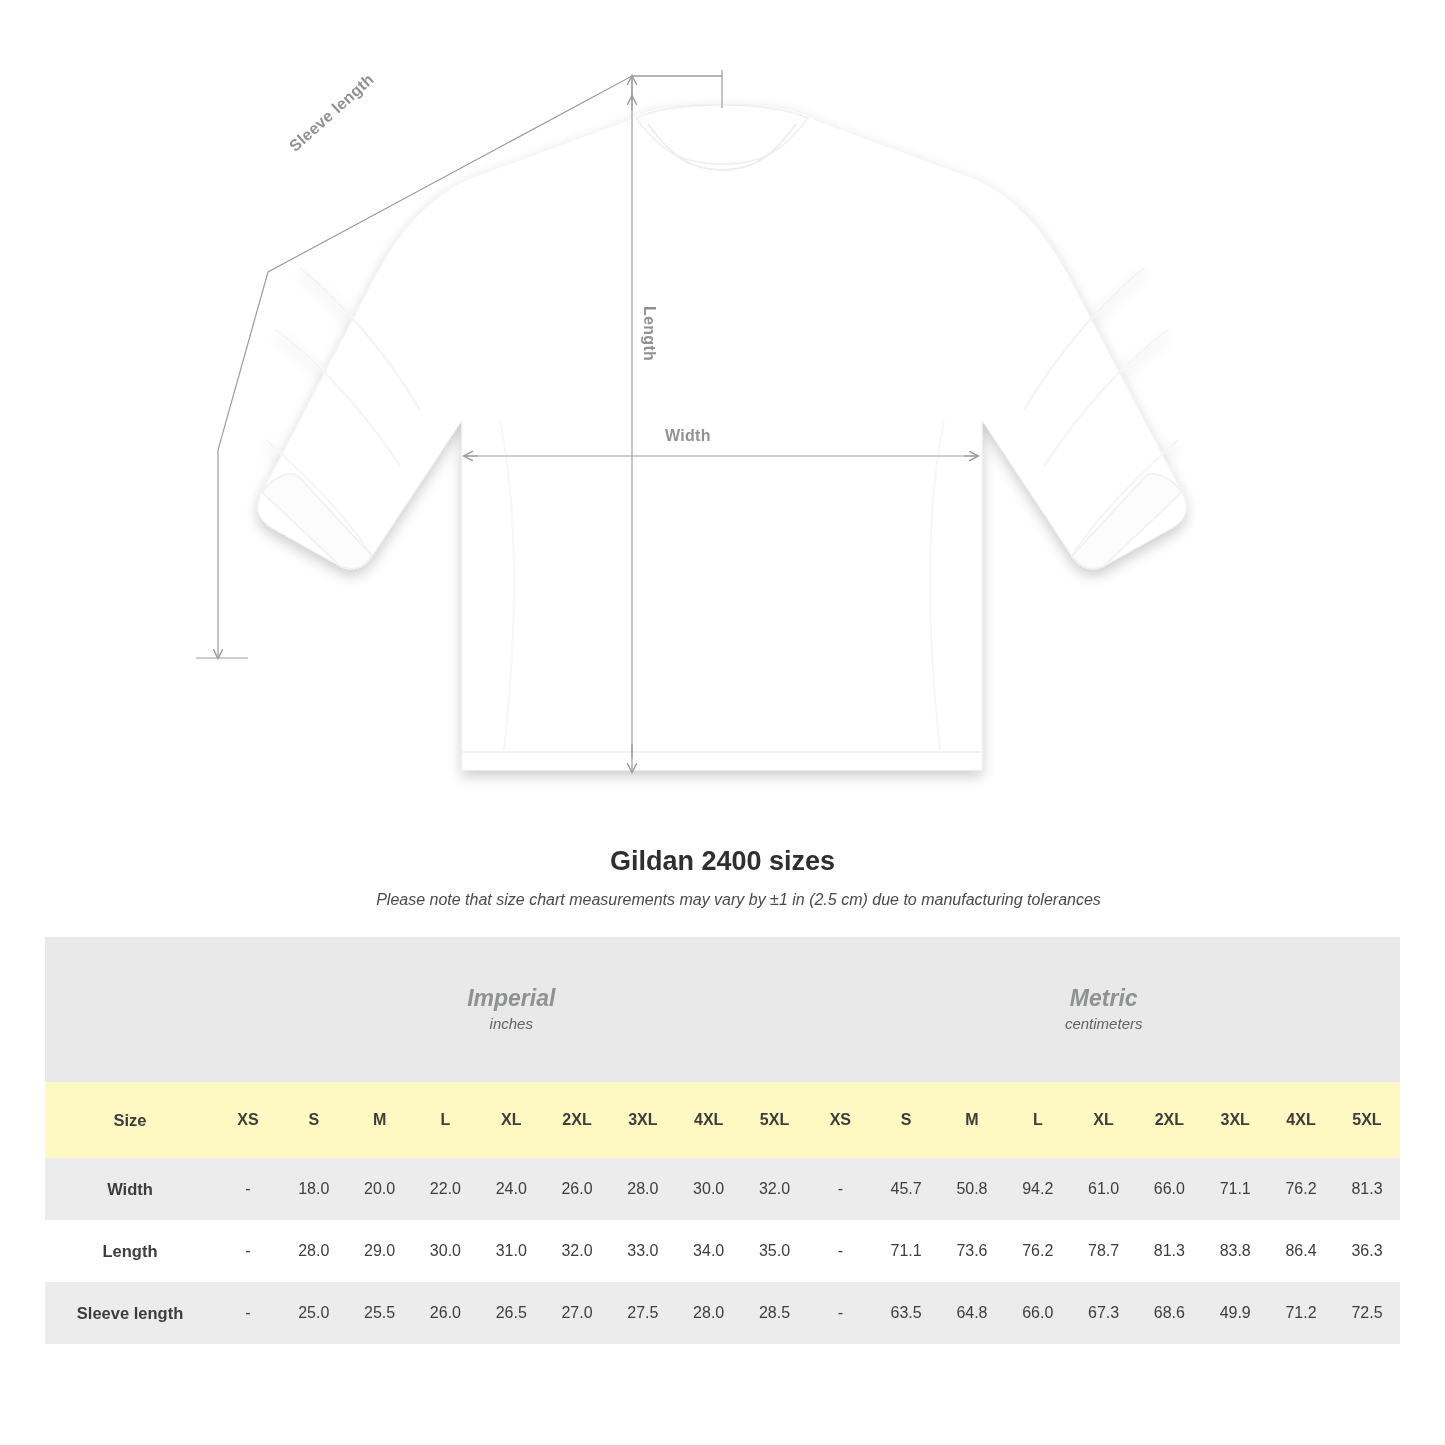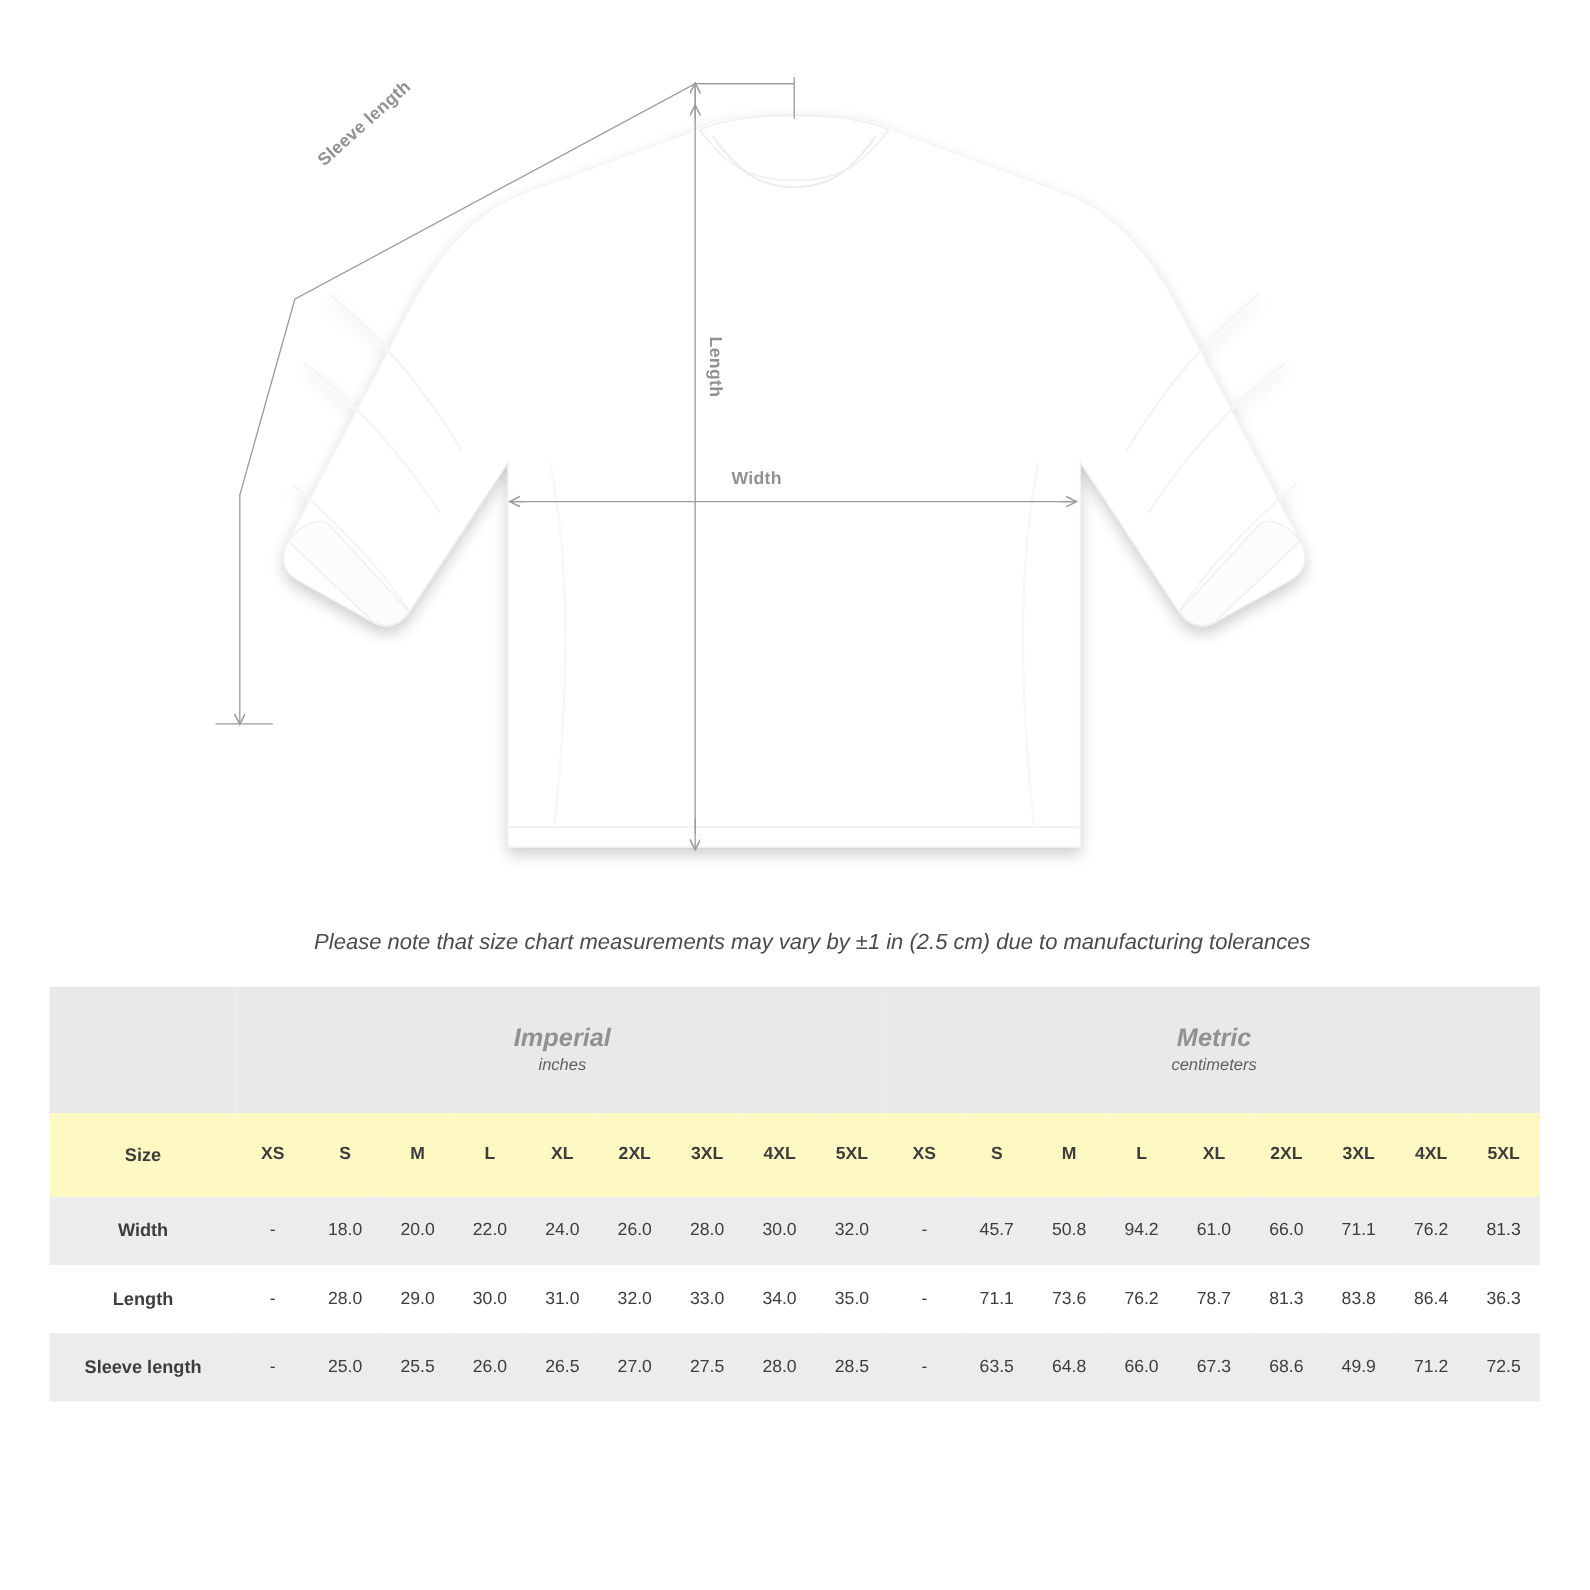--- a/index.html
+++ b/index.html
@@ -55,21 +55,21 @@
     text-align: center;
     margin-top: 26px;
   }
   .chart-title {
     font-size: 27px;
     font-weight: bold;
     color: #2f2f2f;
     margin: 0 0 14px 0;
   }
   .chart-note {
-    font-size: 20px;
+    font-size: 16px;
     font-style: italic;
     color: #4a4a4a;
     margin: 0;
     padding-left: 32px;
   }
 
   
   .table-wrap {
     margin: 28px 45px 0 45px;
   }
@@ -81,21 +81,21 @@
   th, td {
     text-align: center;
     font-size: 16px;
     color: #3d3d3d;
     padding: 0;
     height: 62px;
     vertical-align: middle;
   }
   .sys-header td {
     background: #e9e9e9;
-    height: 115px;
+    height: 145px;
   }
   .sys-name {
     font-size: 23px;
     font-style: italic;
     font-weight: bold;
     color: #8f9193;
     line-height: 1.25;
   }
   .sys-unit {
     font-size: 15px;
@@ -210,20 +210,21 @@
       <path d="M964,456 L978,456" marker-end="url(#arrHead)"></path>
     </g>
   </svg>
 
   <div class="dim-label sleeve">Sleeve length</div>
   <div class="dim-label length">Length</div>
   <div class="dim-label width">Width</div>
 </div>
 
 <div class="title-block">
+  <h1 class="chart-title">Gildan 2400 sizes</h1>
   <p class="chart-note">Please note that size chart measurements may vary by ±1 in (2.5 cm) due to manufacturing tolerances</p>
 </div>
 
 <div class="table-wrap">
   <table>
     <colgroup>
       <col class="c-label">
       <col class="c-cell">
         <col class="c-cell">
         <col class="c-cell">

